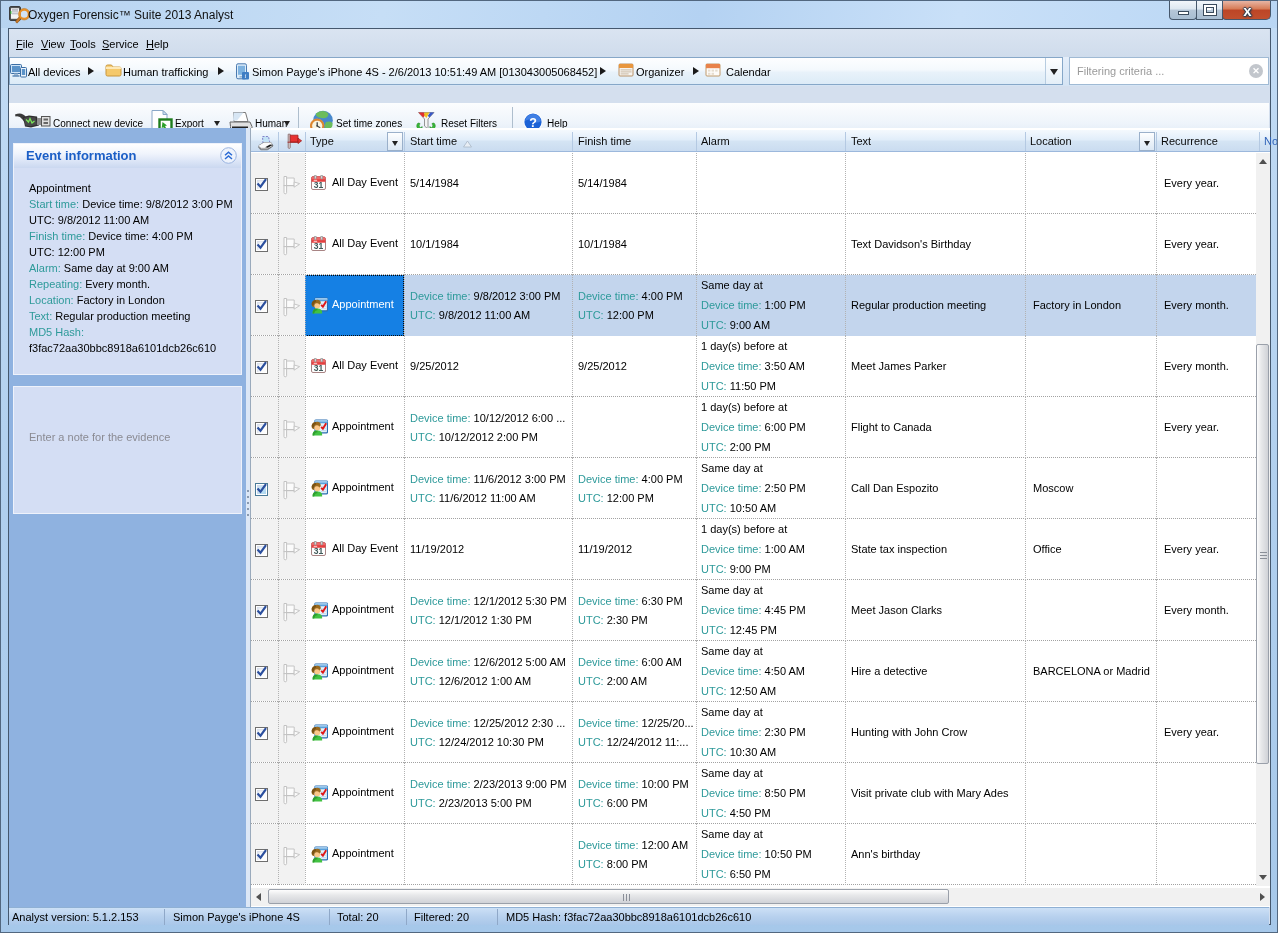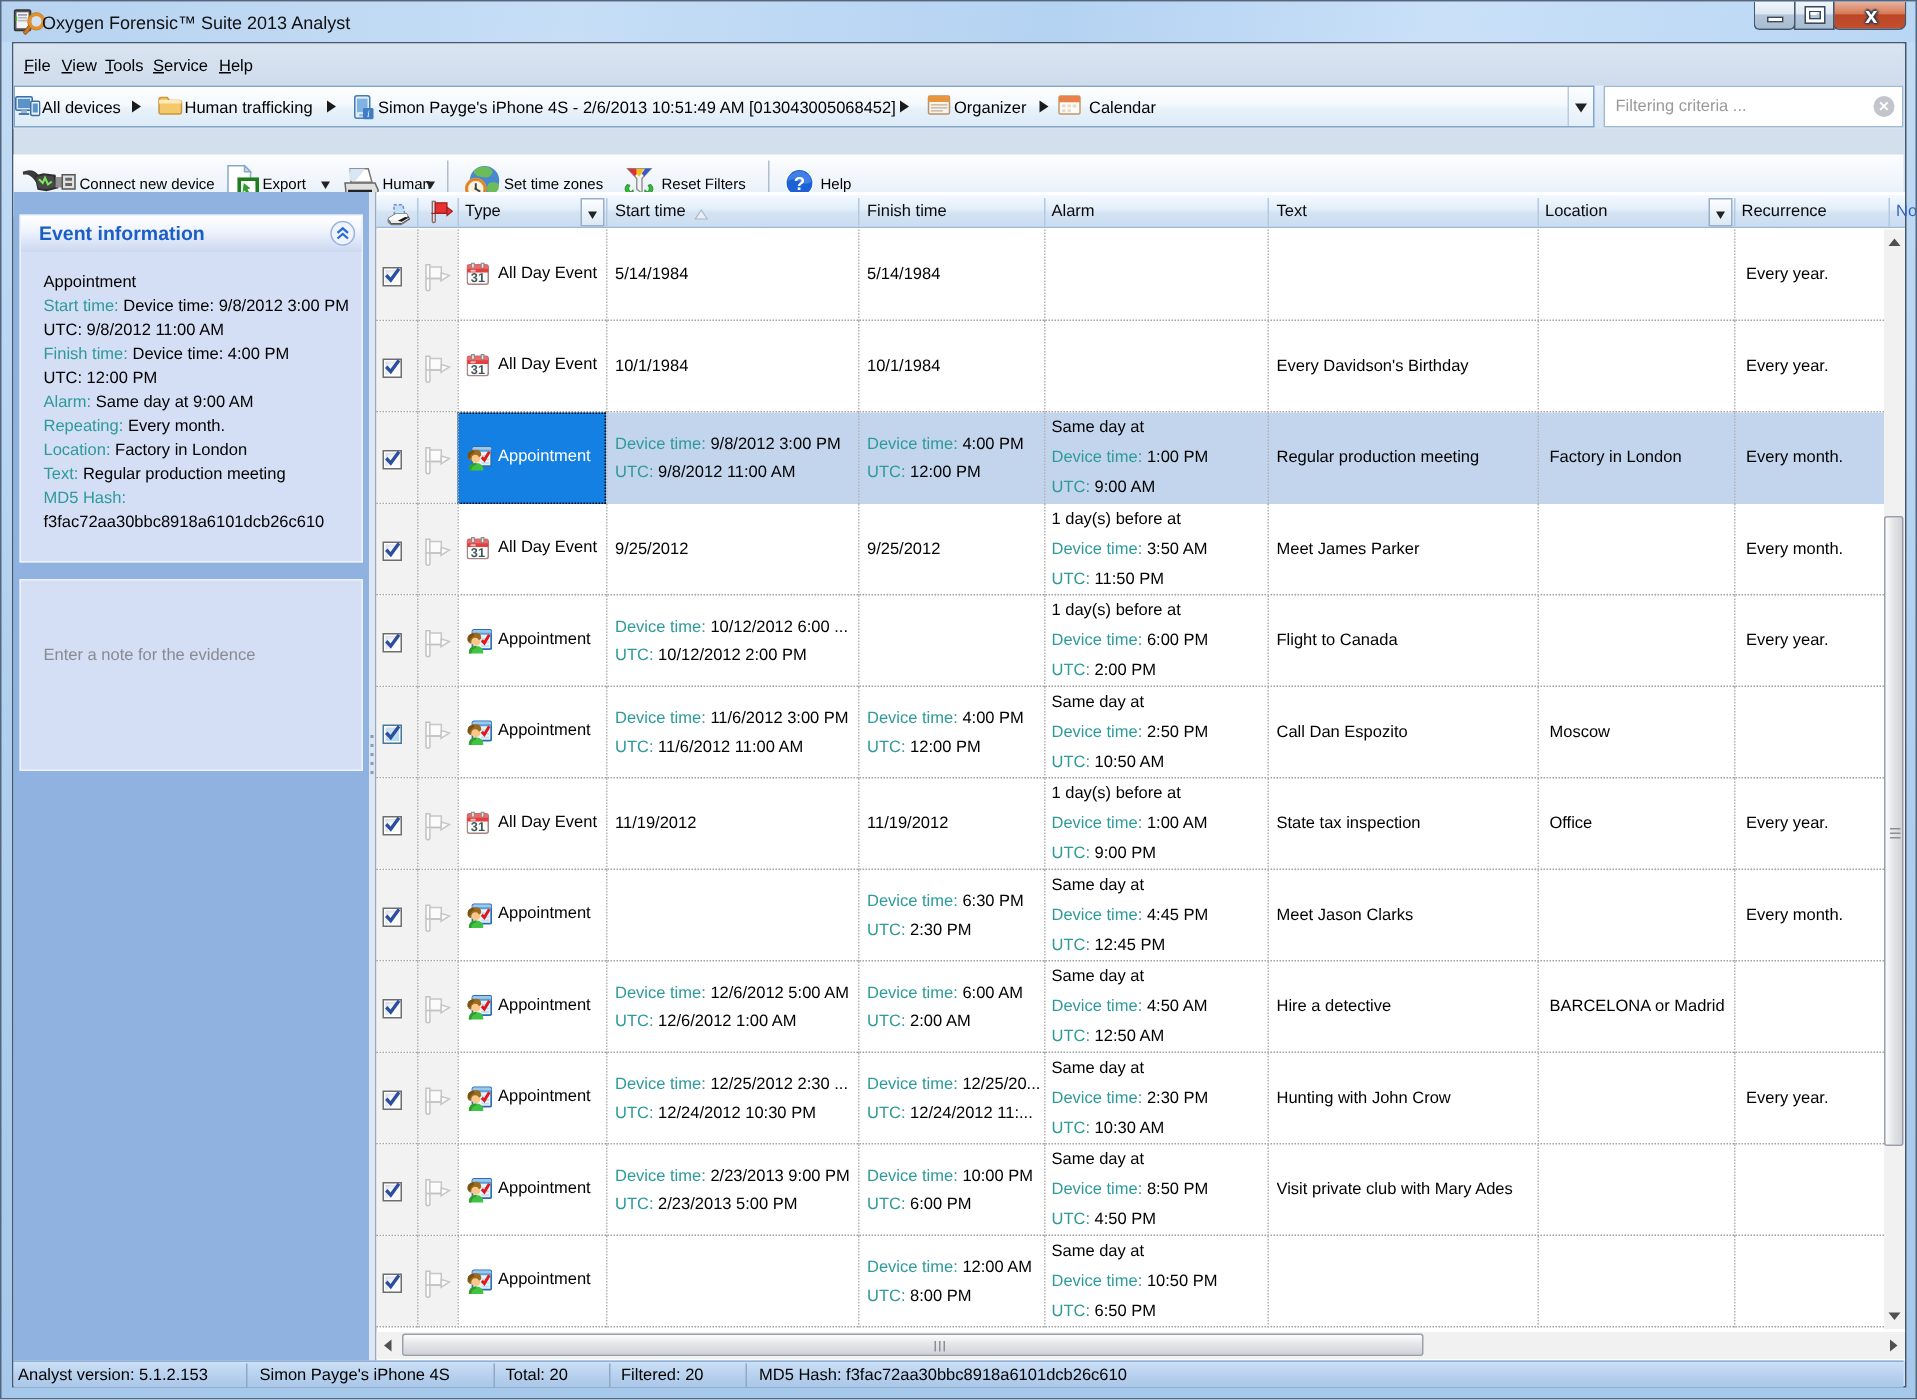--- a/index.html
+++ b/index.html
@@ -372,21 +372,21 @@
 <path d="M0.5 3 a1.5 1.5 0 0 1 1.5-1.5 h11 a1.5 1.5 0 0 1 1.5 1.5 v3.7 h-14 z" fill="#e43f3f"></path>
 <path d="M0.5 3 a1.5 1.5 0 0 1 1.5-1.5 h11 a1.5 1.5 0 0 1 1.5 1.5 v1.2 h-14 z" fill="#ee6a6a"></path>
 <rect x="2.6" y="4.8" width="3.6" height="1.3" rx="0.6" fill="#f7baba"></rect>
 <path d="M3.4 0.4 h1.8 v2.6 a0.9 0.9 0 0 1 -1.8 0 z" fill="#e8e8e8" stroke="#888" stroke-width="0.7"></path>
 <path d="M9.8 0.4 h1.8 v2.6 a0.9 0.9 0 0 1 -1.8 0 z" fill="#e8e8e8" stroke="#888" stroke-width="0.7"></path>
 <text x="7.6" y="13" font-family="Liberation Sans" font-size="8.5" font-weight="bold" fill="#3e5858" text-anchor="middle">31</text>
 </svg></div>
 <div class="abs" style="left:81px;top:23px;">All Day Event</div>
 <div class="cell c1" style="left:159px;top:0;width:160px;height:61px">10/1/1984</div>
 <div class="cell c1" style="left:327px;top:0;width:115px;height:61px">10/1/1984</div>
-<div class="cell c1" style="left:600px;top:0;width:170px;height:61px">Every Davidson's Birthday</div>
+<div class="cell c1" style="left:600px;top:0;width:170px;height:61px">Text Davidson's Birthday</div>
 <div class="cell c1" style="left:913px;top:0;width:90px;height:61px">Every year.</div>
 <div class="csep abs" style="left:27px"></div>
 <div class="csep abs" style="left:54px"></div>
 <div class="csep abs" style="left:153px"></div>
 <div class="csep abs" style="left:321px"></div>
 <div class="csep abs" style="left:445px"></div>
 <div class="csep abs" style="left:594px"></div>
 <div class="csep abs" style="left:774px"></div>
 <div class="csep abs" style="left:905px"></div>
 </div>
@@ -615,20 +615,21 @@
 <rect x="10" y="8.7" width="5" height="1.1" fill="#c2dcf2"></rect>
 <rect x="10" y="11.1" width="5" height="1.1" fill="#c2dcf2"></rect>
 <path d="M10.2 7.8 l1.7 1.9 L15.2 4.2" stroke="#e01818" stroke-width="1.9" fill="none"></path>
 <circle cx="6.2" cy="8.6" r="3" fill="#fcc88a"></circle>
 <path d="M0.8 8.2 q-0.8-4.4 4-5.2 q4.6-0.8 5 2.6 q0.2 1.8-1.6 2 q-0.6-1.6-2.6-1.4 q-2.6 0.4-2.4 3.2 q0 0.8-0.8 0.6 q-1.2-0.4-1.6-1.8 z" fill="#9a6a1e"></path>
 <path d="M0.8 8.2 q-0.8-4.4 4-5.2 l0.4 1.6 q-2.6 1-2.6 3.6 q-1.2 0.6-1.8 0 z" fill="#7a5214"></path>
 <path d="M1.6 16.6 q-0.3-5 4.8-5 q5.1 0 4.8 5 z" fill="#42c242"></path>
 <path d="M1.6 16.6 q-0.3-5 4.8-5 l0 1.6 q-2.8 0-3.2 3.4 z" fill="#2e9e2e"></path>
 </svg></div>
 <div class="abs" style="left:81px;top:23px;">Appointment</div>
+<div class="cell c2" style="left:159px;top:0;width:160px;height:61px"><span class="tl">Device time:</span> 12/1/2012 5:30 PM<br><span class="tl">UTC:</span> 12/1/2012 1:30 PM</div>
 <div class="cell c2" style="left:327px;top:0;width:115px;height:61px"><span class="tl">Device time:</span> 6:30 PM<br><span class="tl">UTC:</span> 2:30 PM</div>
 <div class="cell c3" style="left:450px;top:0;width:142px;height:61px">Same day at<br><span class="tl">Device time:</span> 4:45 PM<br><span class="tl">UTC:</span> 12:45 PM</div>
 <div class="cell c1" style="left:600px;top:0;width:170px;height:61px">Meet Jason Clarks</div>
 <div class="cell c1" style="left:913px;top:0;width:90px;height:61px">Every month.</div>
 <div class="csep abs" style="left:27px"></div>
 <div class="csep abs" style="left:54px"></div>
 <div class="csep abs" style="left:153px"></div>
 <div class="csep abs" style="left:321px"></div>
 <div class="csep abs" style="left:445px"></div>
 <div class="csep abs" style="left:594px"></div>
@@ -783,20 +784,21 @@
 <path d="M10.2 7.8 l1.7 1.9 L15.2 4.2" stroke="#e01818" stroke-width="1.9" fill="none"></path>
 <circle cx="6.2" cy="8.6" r="3" fill="#fcc88a"></circle>
 <path d="M0.8 8.2 q-0.8-4.4 4-5.2 q4.6-0.8 5 2.6 q0.2 1.8-1.6 2 q-0.6-1.6-2.6-1.4 q-2.6 0.4-2.4 3.2 q0 0.8-0.8 0.6 q-1.2-0.4-1.6-1.8 z" fill="#9a6a1e"></path>
 <path d="M0.8 8.2 q-0.8-4.4 4-5.2 l0.4 1.6 q-2.6 1-2.6 3.6 q-1.2 0.6-1.8 0 z" fill="#7a5214"></path>
 <path d="M1.6 16.6 q-0.3-5 4.8-5 q5.1 0 4.8 5 z" fill="#42c242"></path>
 <path d="M1.6 16.6 q-0.3-5 4.8-5 l0 1.6 q-2.8 0-3.2 3.4 z" fill="#2e9e2e"></path>
 </svg></div>
 <div class="abs" style="left:81px;top:23px;">Appointment</div>
 <div class="cell c2" style="left:327px;top:0;width:115px;height:61px"><span class="tl">Device time:</span> 12:00 AM<br><span class="tl">UTC:</span> 8:00 PM</div>
 <div class="cell c3" style="left:450px;top:0;width:142px;height:61px">Same day at<br><span class="tl">Device time:</span> 10:50 PM<br><span class="tl">UTC:</span> 6:50 PM</div>
+<div class="cell c1" style="left:600px;top:0;width:170px;height:61px">Ann's birthday</div>
 <div class="csep abs" style="left:27px"></div>
 <div class="csep abs" style="left:54px"></div>
 <div class="csep abs" style="left:153px"></div>
 <div class="csep abs" style="left:321px"></div>
 <div class="csep abs" style="left:445px"></div>
 <div class="csep abs" style="left:594px"></div>
 <div class="csep abs" style="left:774px"></div>
 <div class="csep abs" style="left:905px"></div>
 </div>
 </div>

